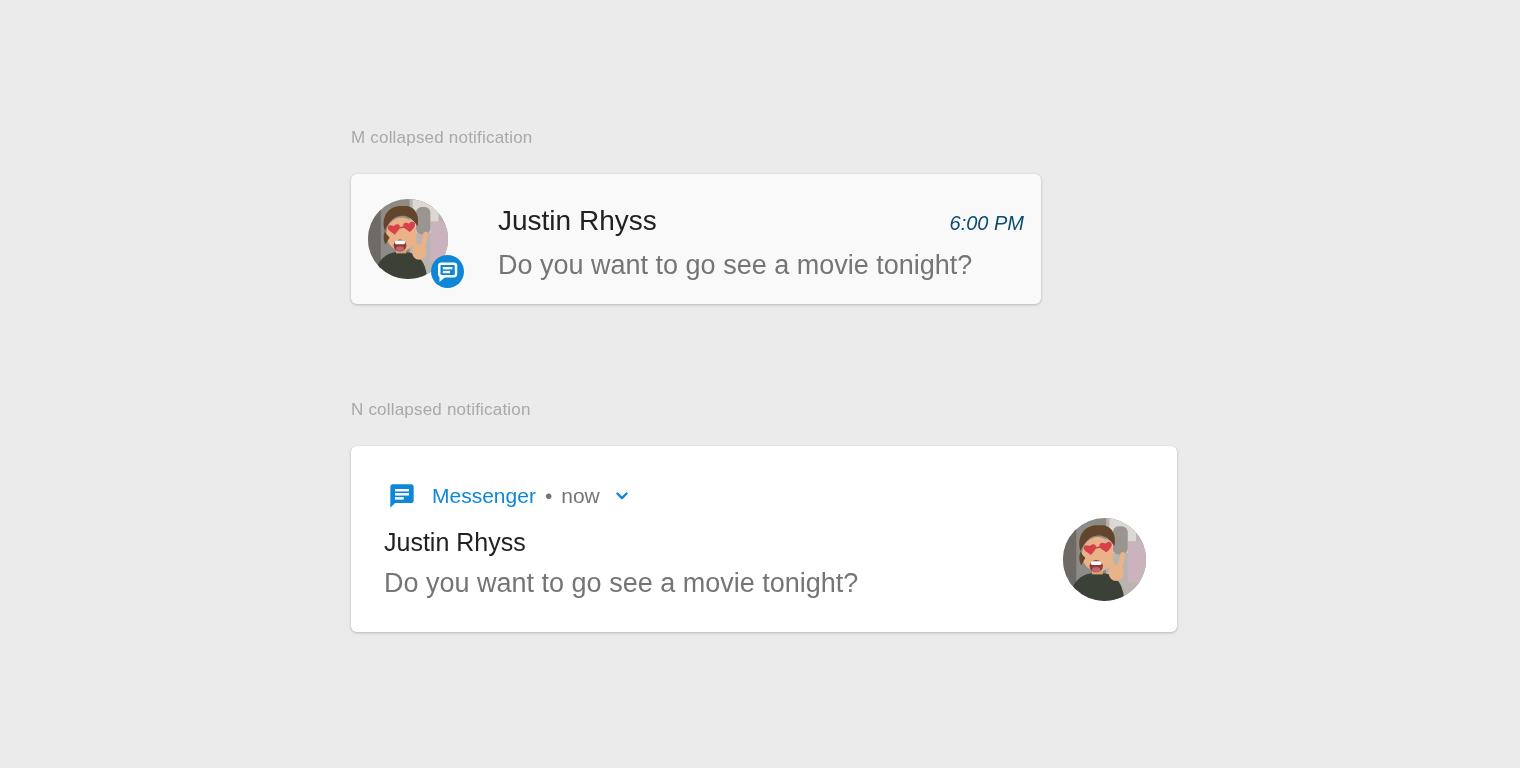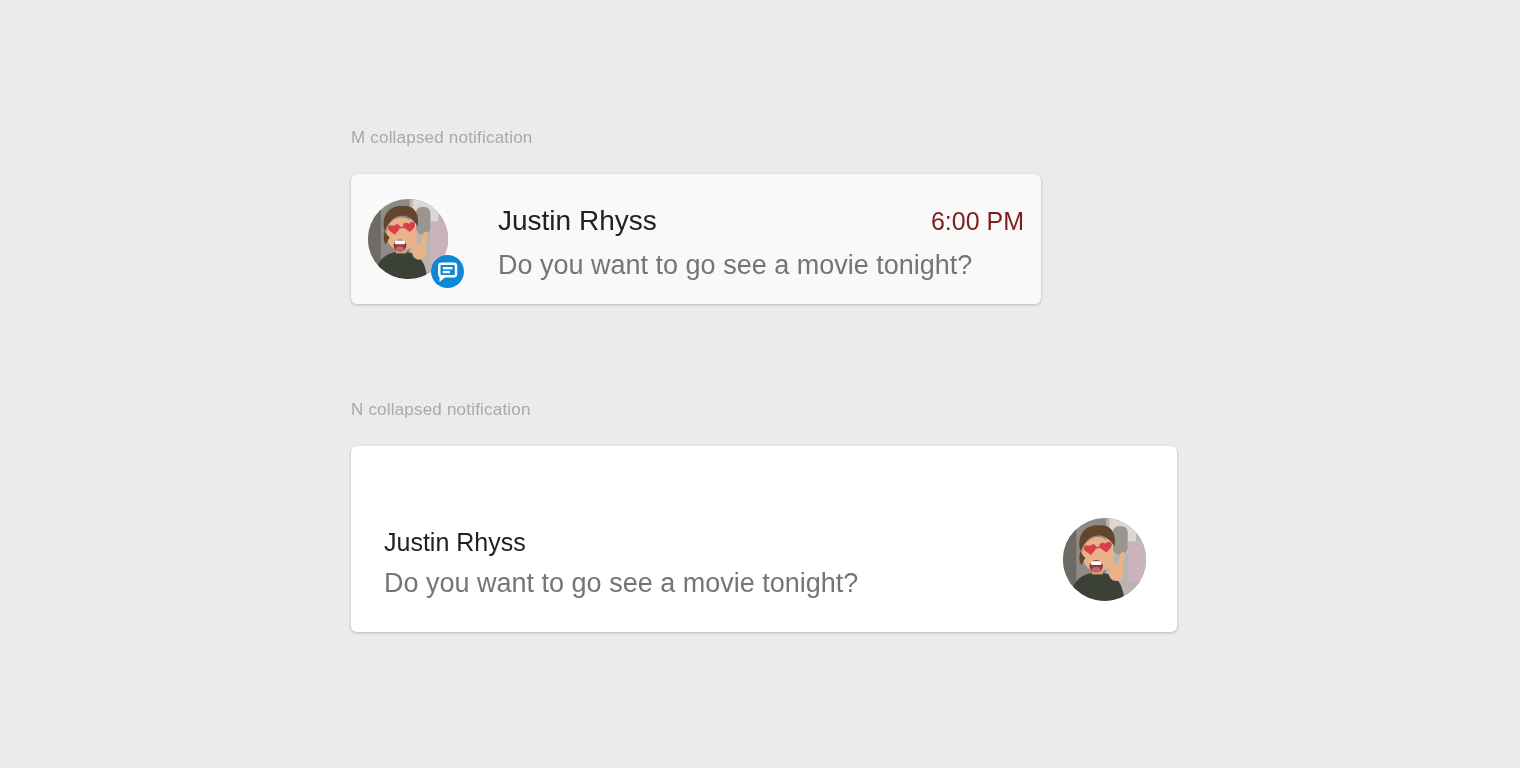--- a/index.html
+++ b/index.html
@@ -59,22 +59,23 @@
     display: flex;
     align-items: baseline;
   }
   .m-title {
     font-size: 28px;
     line-height: 36px;
     color: #212121;
   }
   .m-time {
     margin-left: auto;
-    font-size: 25px;
-    color: #7f1d1d;
+    font-size: 20px;
+    color: #0c4a6e;
+    font-style: italic;
   }
   .m-message {
     position: absolute;
     left: 147px; top: 74px;
     font-size: 27px;
     line-height: 34px;
     color: #757575;
   }
 
   
@@ -179,20 +180,38 @@
   <div class="m-title-row">
     <span class="m-title">Justin Rhyss</span>
     <span class="m-time">6:00 PM</span>
   </div>
   <div class="m-message">Do you want to go see a movie tonight?</div>
 </div>
 
 <div class="section-label" id="label-n">N collapsed notification</div>
 
 <div class="card" id="card-n">
+  <div class="n-header">
+    <div class="n-app-icon">
+      <svg viewBox="0 0 24 24">
+        <path d="M20,2 H4 C2.9,2 2,2.9 2,4 V22 L6,18 H20 C21.1,18 22,17.1 22,16 V4 C22,2.9 21.1,2 20,2 Z" fill="#0e87d7"></path>
+        <rect x="6" y="6" width="12" height="2.1" fill="#ffffff"></rect>
+        <rect x="6" y="9.5" width="12" height="2.1" fill="#ffffff"></rect>
+        <rect x="6" y="13" width="7.5" height="2.1" fill="#ffffff"></rect>
+      </svg>
+    </div>
+    <span class="n-app-name">Messenger</span>
+    <span class="n-sep">•</span>
+    <span class="n-time">now</span>
+    <div class="n-expand">
+      <svg viewBox="0 0 24 24">
+        <path d="M6.5,9 L12,14.5 L17.5,9" fill="none" stroke="#0e87d7" stroke-width="2.8" stroke-linecap="round" stroke-linejoin="round"></path>
+      </svg>
+    </div>
+  </div>
   <div class="n-title">Justin Rhyss</div>
   <div class="n-message">Do you want to go see a movie tonight?</div>
   <div class="avatar" id="avatar-n">
     <svg viewBox="0 0 100 100">
         <use href="#avatar-art"></use>
       </svg>
   </div>
 </div>
 
 </body></html>

